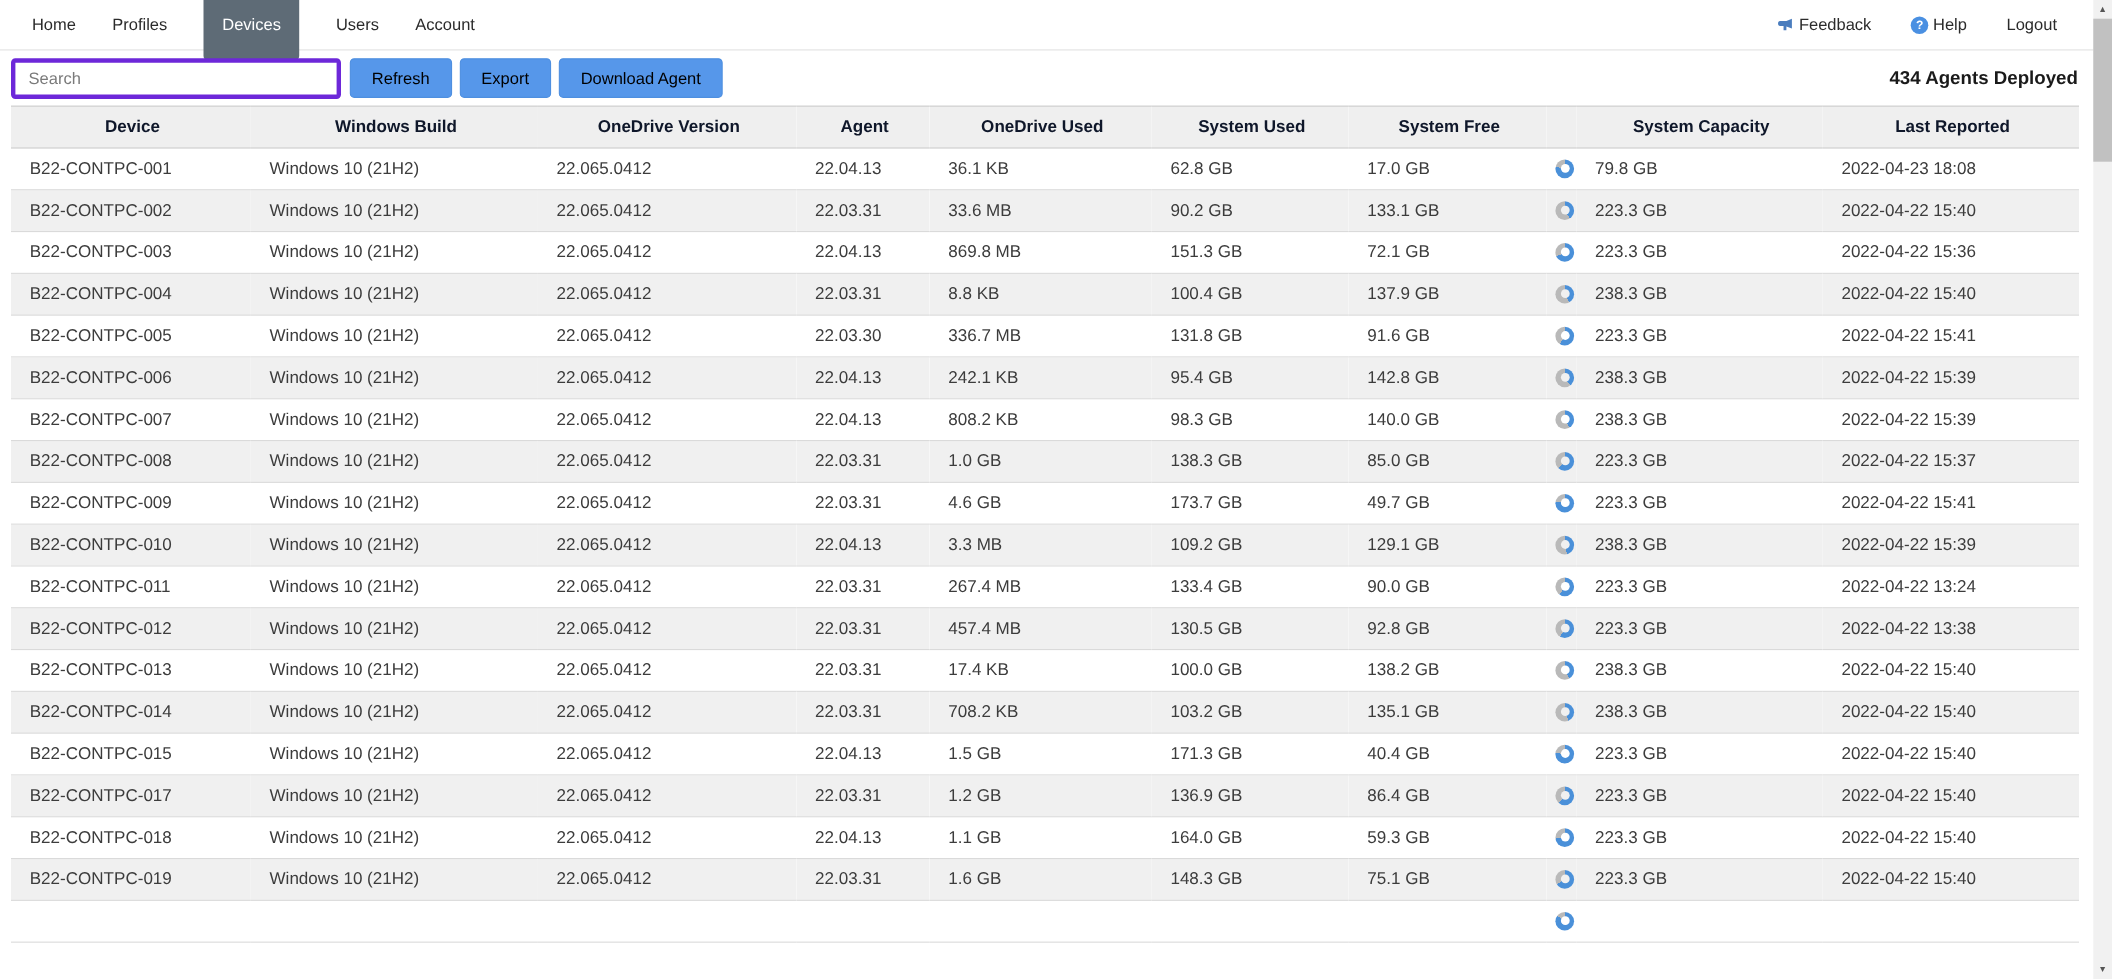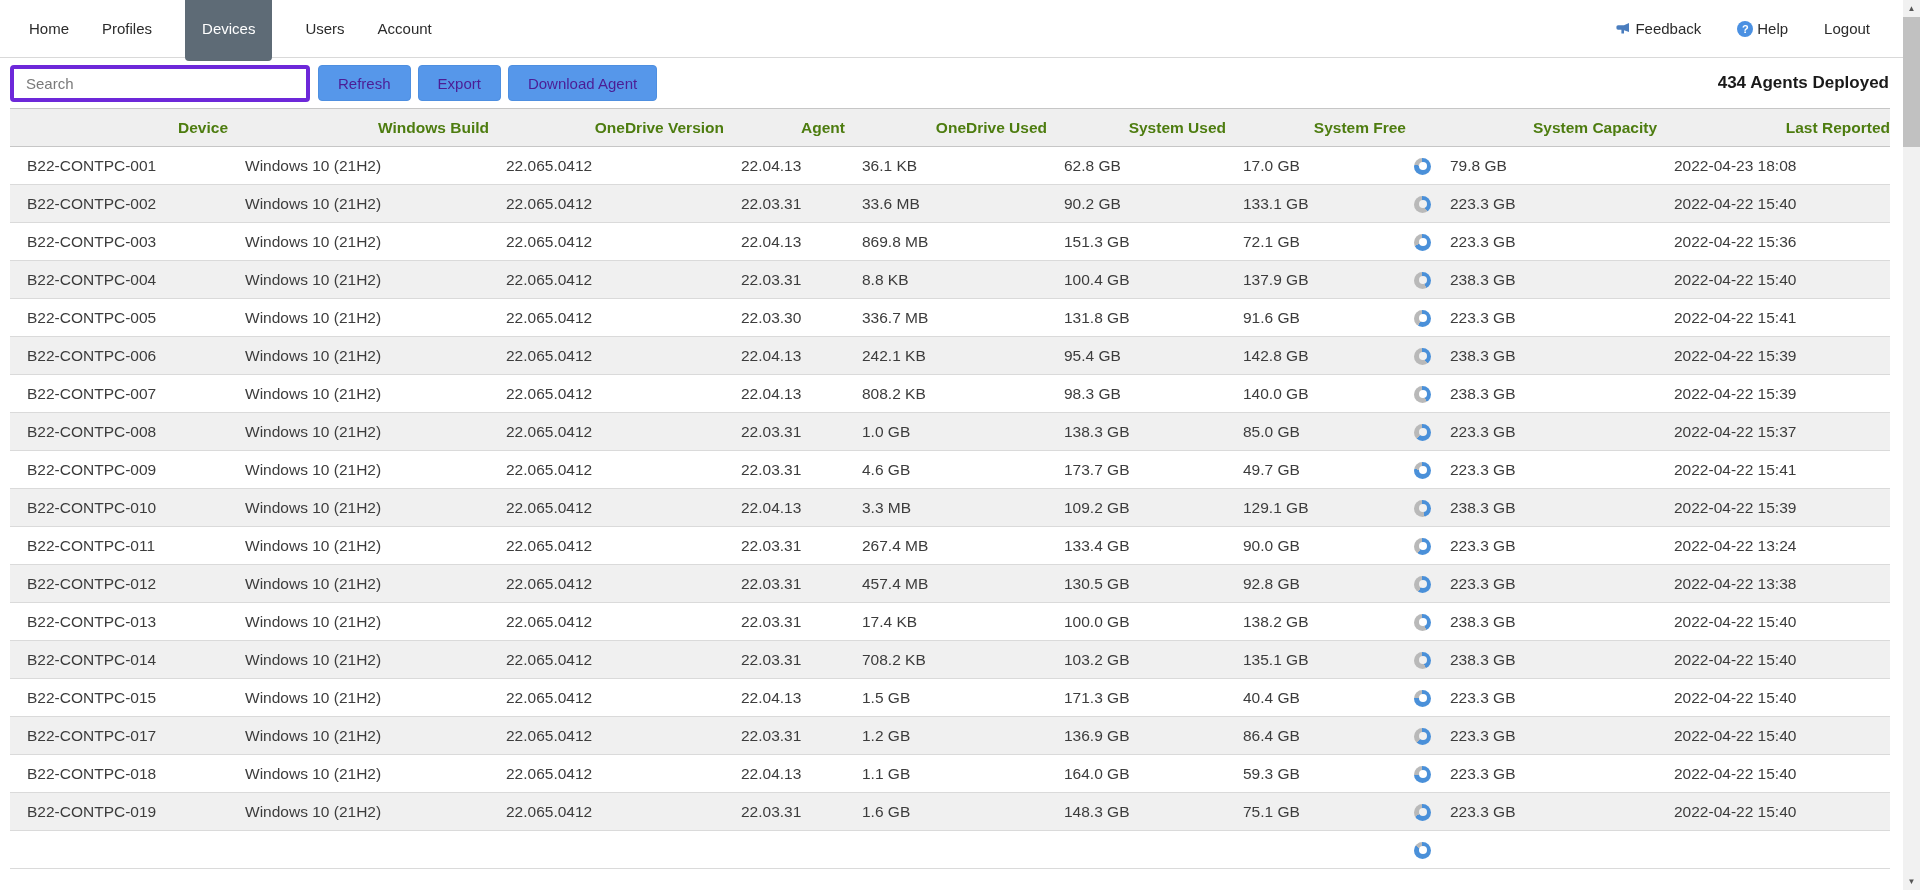--- a/index.html
+++ b/index.html
@@ -4,21 +4,21 @@
 <style>
   * { box-sizing: border-box; }
   html,body { margin:0; padding:0; }
   body {
     width:1920px; height:890px; overflow:hidden; position:relative;
     background:#ffffff; font-family:"Liberation Sans", sans-serif; color:#333;
   }
 
   
   .navbar {
-    height:58px; display:flex; align-items:center;
+    height:46px; display:flex; align-items:center;
     padding:0 50px 0 29px; border-bottom:1px solid #d9d9d9; background:#fff;
   }
   .nav-tabs { display:flex; align-items:center; gap:33px; }
   .nav-item {
     font-size:15px; color:#2b2b2b; cursor:pointer; padding:8px 0; white-space:nowrap;
   }
   .nav-item.active {
     background:#5e6b76; color:#ffffff; border-radius:4px; padding:24px 17px;
   }
   .nav-right { margin-left:auto; display:flex; align-items:center; gap:36px; }
@@ -34,33 +34,33 @@
     height:50px; display:flex; align-items:center; padding:0 31px 0 10px; background:#fff;
   }
   .search-input {
     width:300px; height:37px; border:4px solid #6d28d9; border-radius:4px;
     padding:0 12px; font-size:15px; color:#b91c1c; outline:none;
     font-family:"Liberation Sans", sans-serif;
   }
   .search-input::placeholder { color:#7a7a7a; }
   .btn {
     height:36px; margin-left:7px; padding:1px 19px; border:1px solid #4e8fe0; border-radius:4px;
-    background:#5697ea; color:#4c1d95; font-size:15px; cursor:pointer;
+    background:#5697ea; color:#000000; font-size:15px; cursor:pointer;
     font-family:"Liberation Sans", sans-serif;
   }
   .btn:first-of-type { margin-left:8px; }
   .agents-deployed { margin-left:auto; font-size:17px; font-weight:bold; color:#1a1a1a; }
 
   
   .device-table {
     width:1880px; margin:0 10px; border-collapse:collapse; table-layout:fixed;
   }
   .device-table th {
-    height:38px; background:#efefef; text-align:right; font-size:15.5px; font-weight:bold;
-    color:#4d7c0f; padding:0 0 0 3px; border-top:1px solid #c6c6c6; border-bottom:1px solid #c6c6c6;
+    height:38px; background:#efefef; text-align:center; font-size:15.5px; font-weight:bold;
+    color:#0f172a; padding:0 0 0 3px; border-top:1px solid #c6c6c6; border-bottom:1px solid #c6c6c6;
     white-space:nowrap; overflow:hidden;
   }
   .device-table td {
     height:38px; padding:0 0 0 17px; font-size:15.5px; color:#3c3c3c;
     border-bottom:1px solid #dadada; white-space:nowrap; overflow:hidden;
   }
   .device-table tbody tr:nth-child(even) { background:#f0f0f0; }
   .c0{width:218px;} .c1{width:261px;} .c2{width:235px;} .c3{width:121px;}
   .c4{width:202px;} .c5{width:179px;} .c6{width:180px;}
   .c7{width:27px; padding-left:8px !important;}

